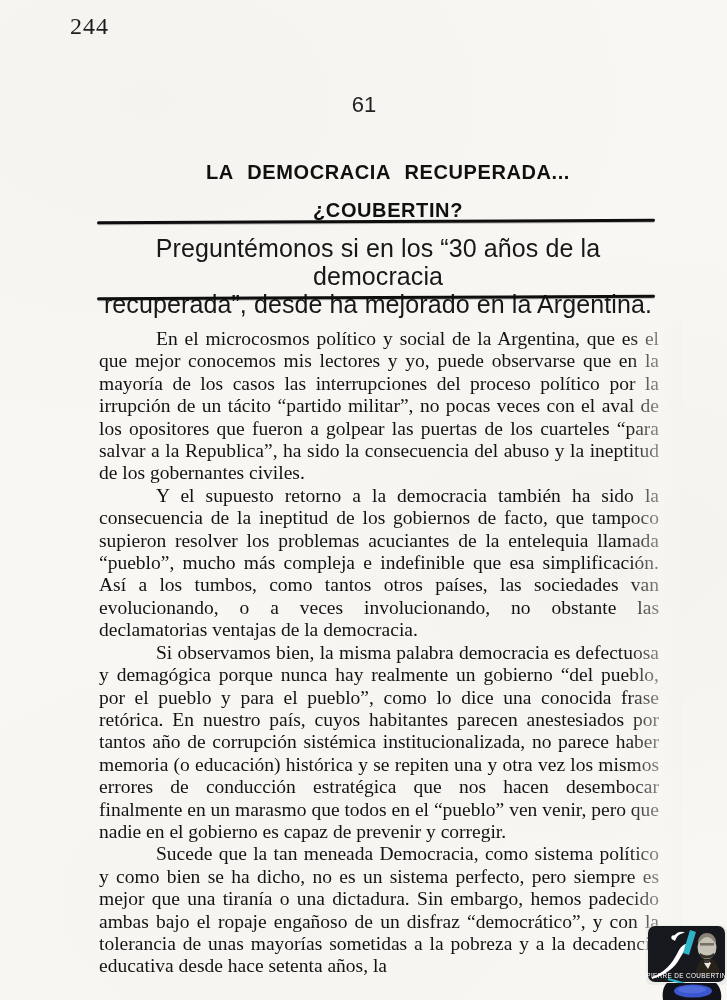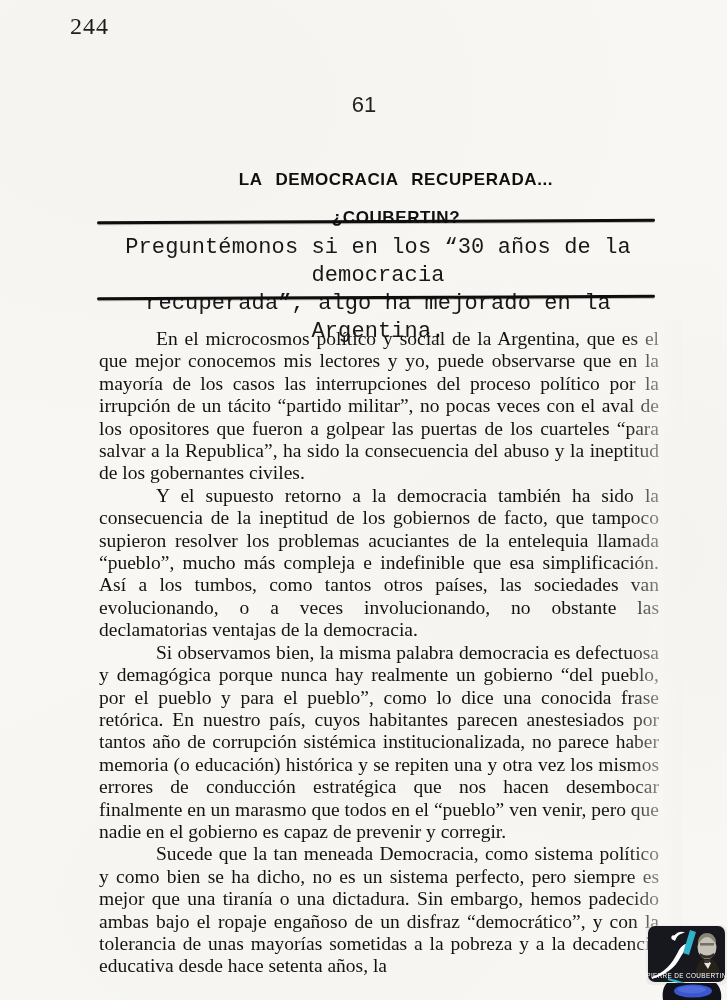--- a/index.html
+++ b/index.html
@@ -20,39 +20,39 @@
     font-family: "Liberation Serif", "DejaVu Serif", serif;
     font-size: 24px; letter-spacing: 1px; color: #1c1c1c; margin-top: 7px;
   }
   .chapter-number {
     position: absolute; left: 84px; top: 92px; width: 560px;
     text-align: center;
     font-family: "Liberation Sans", "DejaVu Sans", sans-serif;
     font-size: 22px; color: #222;
   }
   .title {
-    position: absolute; left: 98px; top: 143px; width: 560px; margin: 18px;
+    position: absolute; left: 98px; top: 143px; width: 560px; margin: 10px;
     text-align: center;
     font-family: "Liberation Sans", "DejaVu Sans", sans-serif;
-    font-weight: 700; font-size: 17px; line-height: 38px;
+    font-weight: 700; font-size: 20px; line-height: 38px;
     letter-spacing: 0.6px; word-spacing: 8px; color: #101010;
   }
   .rule {
     position: absolute; left: 97px; width: 558px; height: 3px;
     background: #0e0e0e; border-radius: 2px;
     transform: rotate(-0.25deg);
     box-shadow: 0 1px 0 rgba(0,0,0,0.25);
   }
   .rule-top    { top: 220px; }
   .rule-bottom { top: 296px; }
   .epigraph {
     position: absolute; left: 88px; top: 234px; width: 580px;
     text-align: center;
-    font-family: Liberation Mono, monospace;
-    font-size: 22px; line-height: 28px; color: #181818;
+    font-family: Liberation Sans, sans-serif;
+    font-size: 25px; line-height: 28px; color: #181818;
     letter-spacing: 0.1px;
   }
   .body-text {
     position: absolute; left: 99px; top: 328px; width: 560px;
     font-family: "Liberation Serif", "DejaVu Serif", serif;
     font-size: 19.5px; line-height: 22.4px;
     text-align: justify; color: #131313;
   }
   .body-text p { margin: 0; text-indent: 57px; }
   .scan-fade {
@@ -71,21 +71,21 @@
 <div class="page">
 
   <div class="page-number">244</div>
 
   <div class="chapter-number">61</div>
 
   <h1 class="title"><span>LA DEMOCRACIA RECUPERADA...</span><br><span>¿COUBERTIN?</span></h1>
 
   <div class="rule rule-top"></div>
 
-  <div class="epigraph"><span>Preguntémonos si en los “30 años de la democracia</span><br><span>recuperada”, algo ha mejorado en la Argentina.</span></div>
+  <div class="epigraph"><span>Preguntémonos si en los “30 años de la democracia</span><br><span>recuperada”, desde ha mejorado en la Argentina.</span></div>
 
   <div class="rule rule-bottom"></div>
 
   <div class="body-text">
     <p>En el microcosmos político y social de la Argentina, que es el que mejor conocemos mis lectores y yo, puede observarse que en la mayoría de los casos las interrupciones del proceso político por la irrupción de un tácito “partido militar”, no pocas veces con el aval de los opositores que fueron a golpear las puertas de los cuarteles “para salvar a la Republica”, ha sido la consecuencia del abuso y la ineptitud de los gobernantes civiles.</p>
     <p>Y el supuesto retorno a la democracia también ha sido la consecuencia de la ineptitud de los gobiernos de facto, que tampoco supieron resolver los problemas acuciantes de la entelequia llamada “pueblo”, mucho más compleja e indefinible que esa simplificación. Así a los tumbos, como tantos otros países, las sociedades van evolucionando, o a veces involucionando, no obstante las declamatorias ventajas de la democracia.</p>
     <p>Si observamos bien, la misma palabra democracia es defectuosa y demagógica porque nunca hay realmente un gobierno “del pueblo, por el pueblo y para el pueblo”, como lo dice una conocida frase retórica. En nuestro país, cuyos habitantes parecen anestesiados por tantos año de corrupción sistémica institucionalizada, no parece haber memoria (o educación) histórica y se repiten una y otra vez los mismos errores de conducción estratégica que nos hacen desembocar finalmente en un marasmo que todos en el “pueblo” ven venir, pero que nadie en el gobierno es capaz de prevenir y corregir.</p>
     <p>Sucede que la tan meneada Democracia, como sistema político y como bien se ha dicho, no es un sistema perfecto, pero siempre es mejor que una tiranía o una dictadura. Sin embargo, hemos padecido ambas bajo el ropaje engañoso de un disfraz “democrático”, y con la tolerancia de unas mayorías sometidas a la pobreza y a la decadencia educativa desde hace setenta años, la</p>
   </div>
 

